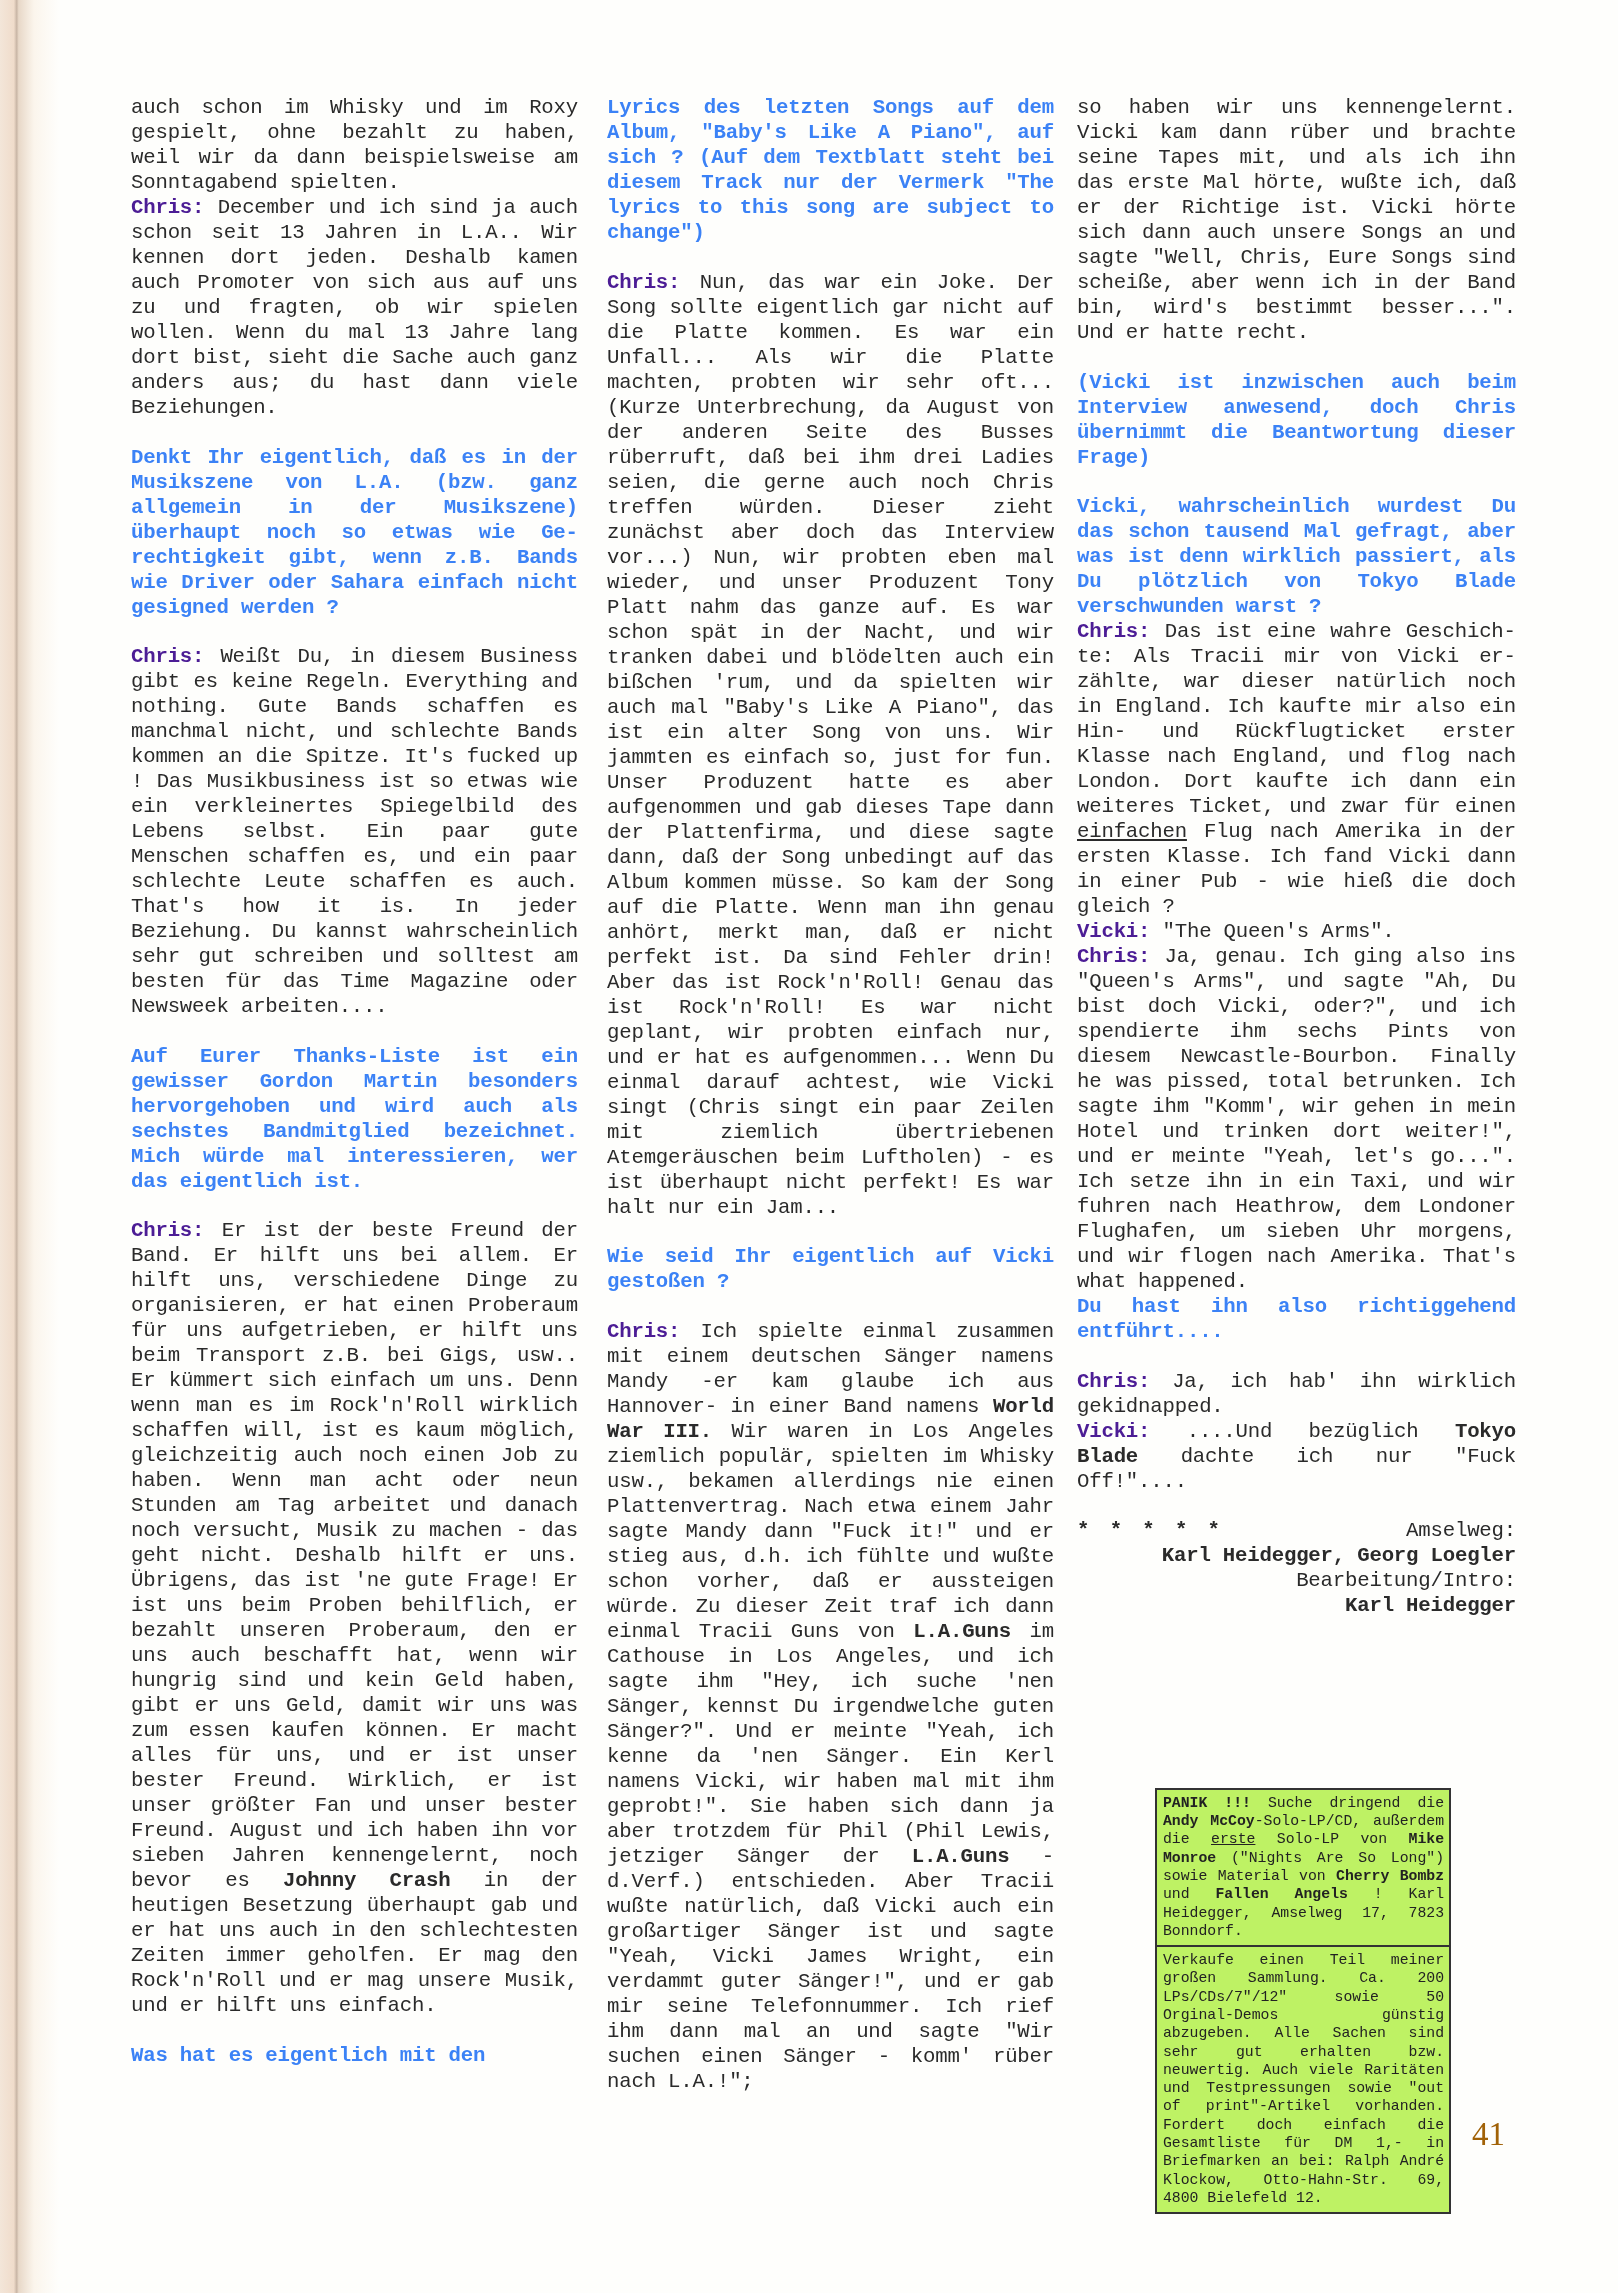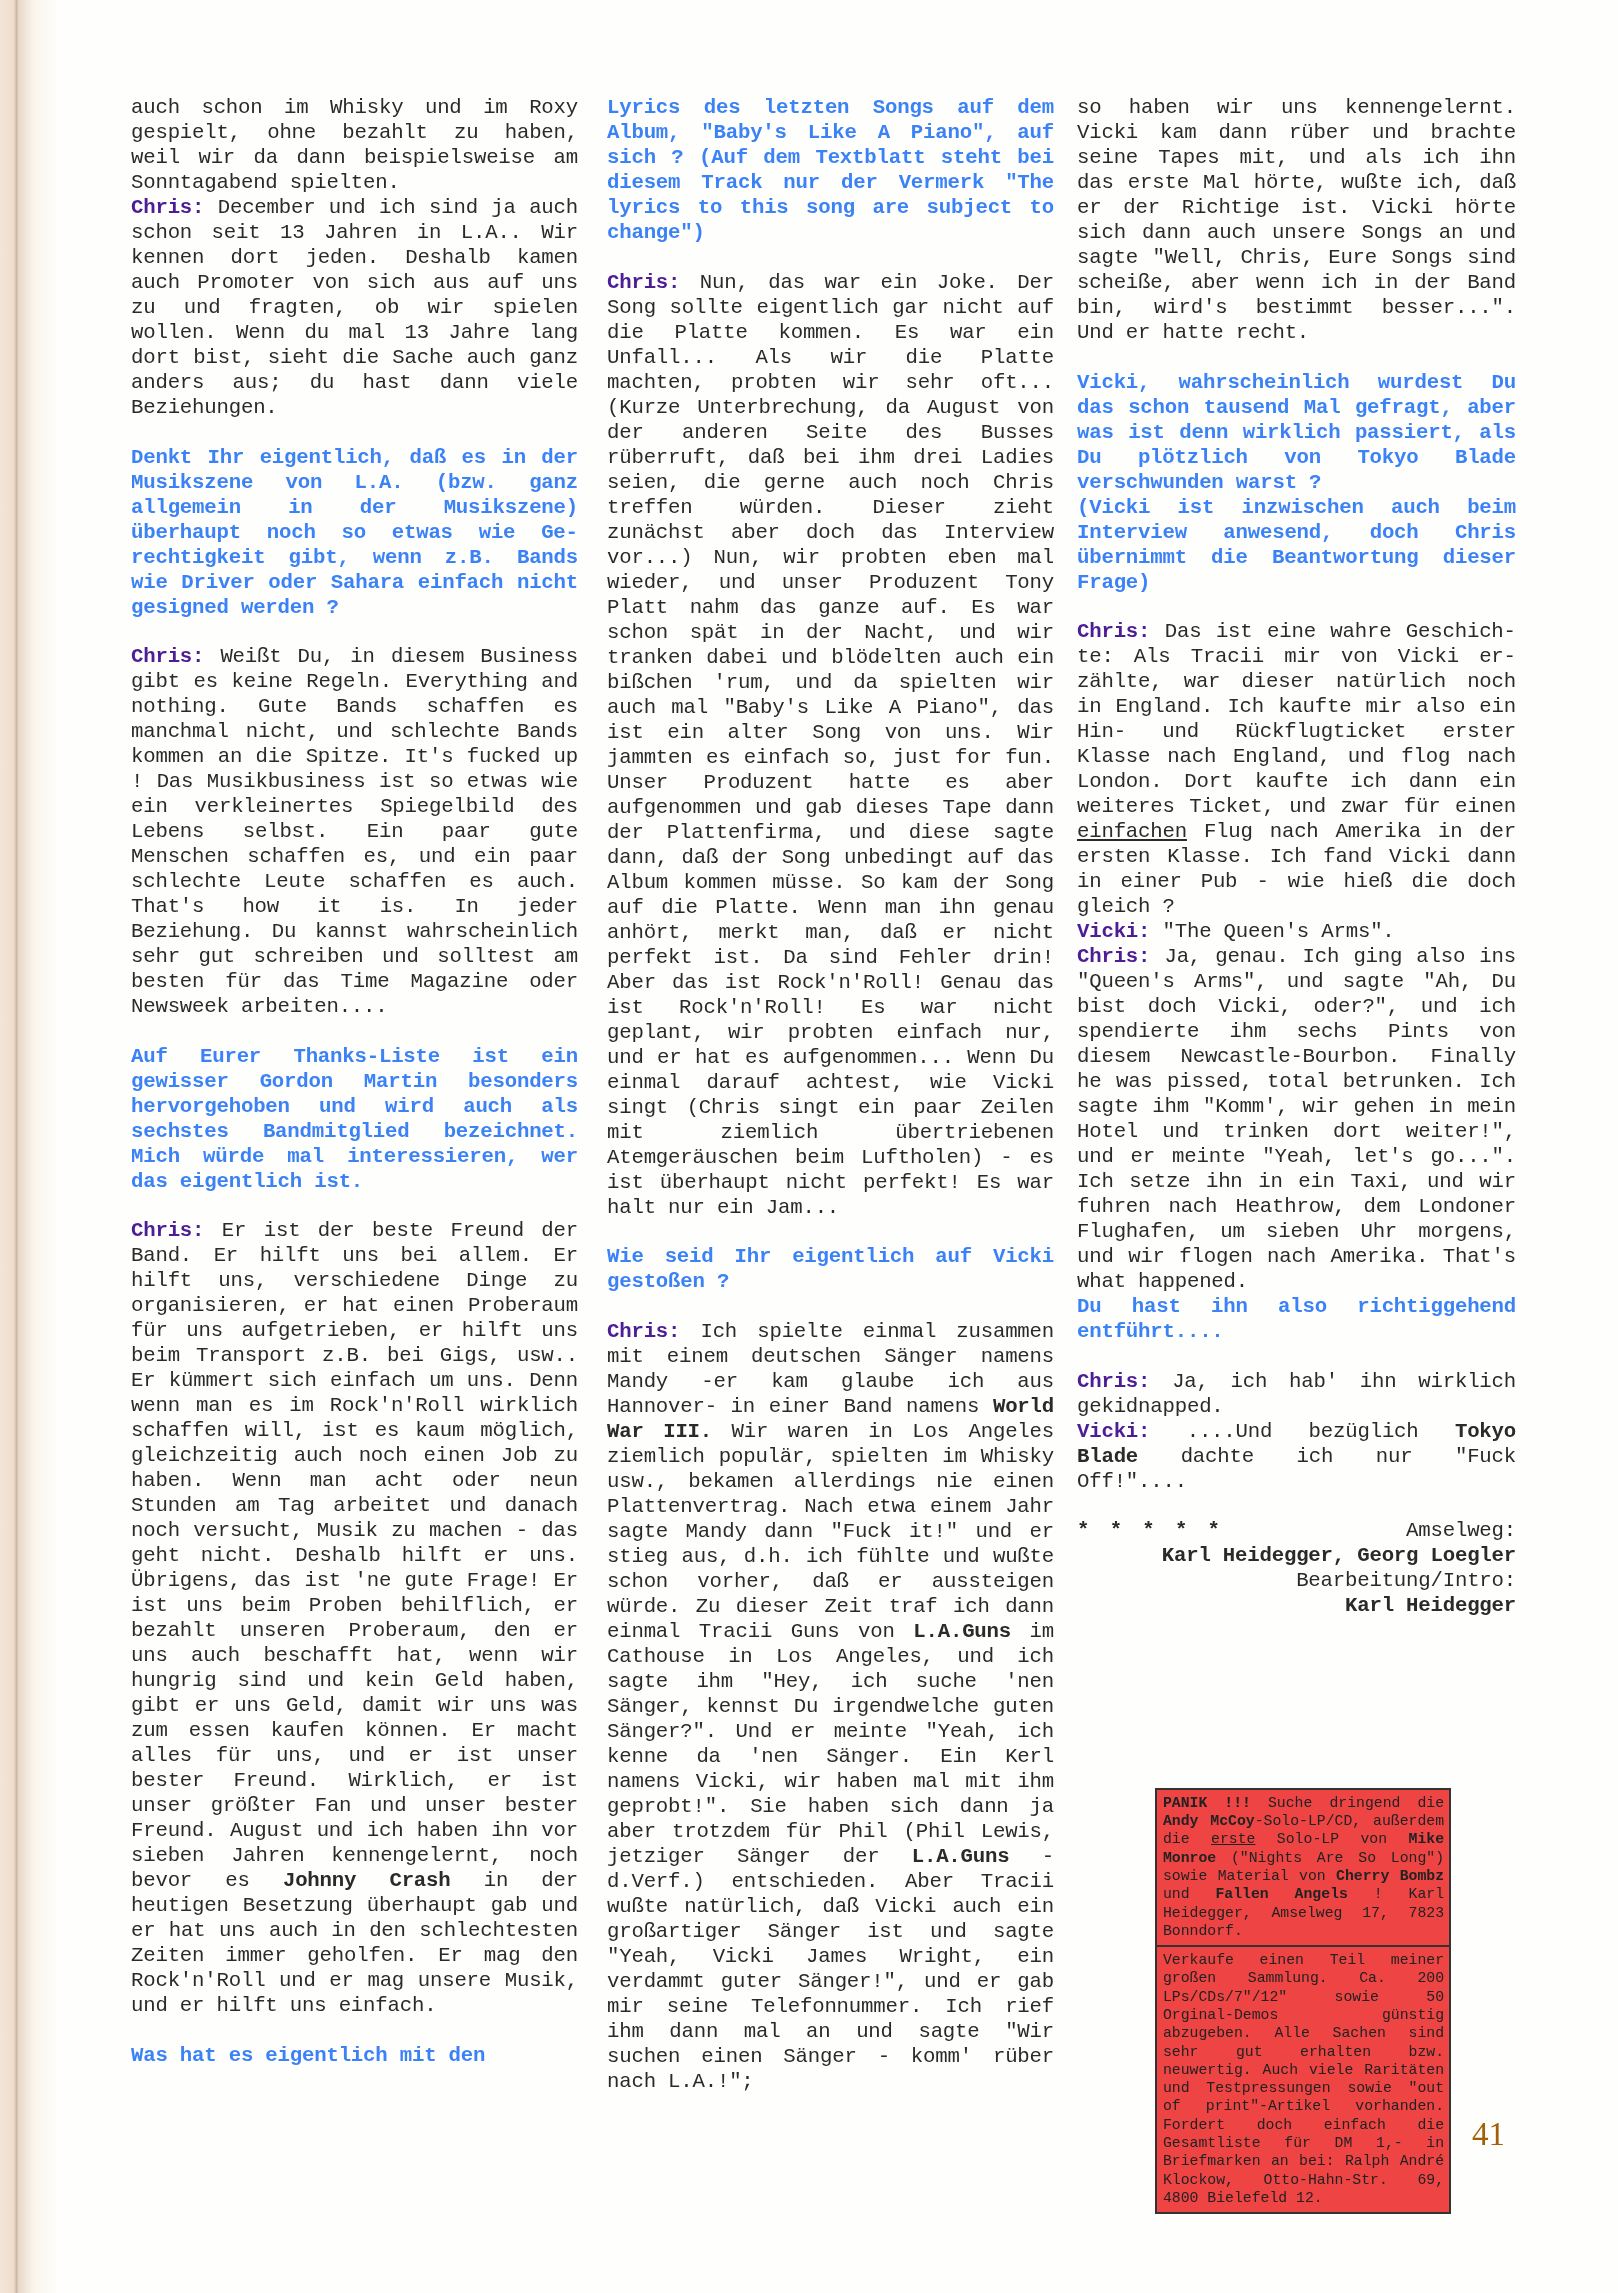--- a/index.html
+++ b/index.html
@@ -27,21 +27,21 @@
   .q { font-weight: bold; color: #3b82f6; }
   .spk { font-weight: bold; color: #4c1d95; }
   .b { font-weight: bold; }
   .u { text-decoration: underline; }
   .credits { text-align: right; margin-top: 7.9px; }
   .credits .stars { float: left; font-weight: bold; letter-spacing: 3.9px; }
   .credits .name { font-weight: bold; display: block; }
   .credits .role { display: block; }
   .ads {
     position: absolute; left: 1155px; top: 1788px; width: 292px;
-    border: 2px solid #333; background: #ef4444;
+    border: 2px solid #333; background: #bef264;
     font-size: 14.8px; line-height: 18.3px; color: #222;
   }
   .ad { padding: 3.9px 4.9px 4.9px 5.9px; text-align: justify; }
   .ad + .ad { border-top: 2px solid #333; }
   .page-number {
     position: absolute; left: 1472px; top: 2116px;
     font-family: "Liberation Serif", "DejaVu Serif", serif;
     font-size: 33px; color: #a16207;
   }
 </style>
@@ -62,22 +62,22 @@
 
 <div class="column" id="col2">
   <p class="para q">Lyrics des letzten Songs auf dem Album, "Baby's Like A Piano", auf sich ? (Auf dem Textblatt steht bei diesem Track nur der Vermerk "The lyrics to this song are subject to change")</p>
   <p class="para"><span class="spk">Chris:</span><span> Nun, das war ein Joke. Der Song sollte eigentlich gar nicht auf die Platte kommen. Es war ein Unfall... Als wir die Platte machten, probten wir sehr oft... (Kurze Unterbrechung, da August von der anderen Seite des Busses rüberruft, daß bei ihm drei Ladies seien, die gerne auch noch Chris treffen würden. Dieser zieht zunächst aber doch das Inter­view vor...) Nun, wir probten eben mal wieder, und unser Produ­zent Tony Platt nahm das ganze auf. Es war schon spät in der Nacht, und wir tranken dabei und blödelten auch ein bißchen 'rum, und da spielten wir auch mal "Baby's Like A Piano", das ist ein alter Song von uns. Wir jammten es einfach so, just for fun. Unser Produzent hatte es aber aufgenommen und gab dieses Tape dann der Plattenfirma, und diese sagte dann, daß der Song unbedingt auf das Album kommen müsse. So kam der Song auf die Platte. Wenn man ihn genau anhört, merkt man, daß er nicht perfekt ist. Da sind Fehler drin! Aber das ist Rock'n'Roll! Genau das ist Rock'n'Roll! Es war nicht geplant, wir probten einfach nur, und er hat es aufgenommen... Wenn Du einmal darauf achtest, wie Vicki singt (Chris singt ein paar Zeilen mit ziemlich übertriebenen Atemgeräuschen beim Luftholen) - es ist überhaupt nicht perfekt! Es war halt nur ein Jam...</span></p>
   <p class="para q">Wie seid Ihr eigentlich auf Vicki gestoßen ?</p>
   <p class="para"><span class="spk">Chris:</span><span> Ich spielte einmal zusammen mit einem deutschen Sänger namens Mandy -er kam glaube ich aus Hannover- in einer Band namens </span><span class="b">World War III.</span><span> Wir waren in Los Angeles ziemlich populär, spielten im Whisky usw., bekamen allerdings nie einen Plattenvertrag. Nach etwa einem Jahr sagte Mandy dann "Fuck it!" und er stieg aus, d.h. ich fühlte und wußte schon vorher, daß er aussteigen würde. Zu dieser Zeit traf ich dann einmal Tracii Guns von </span><span class="b">L.A.Guns</span><span> im Cathouse in Los Angeles, und ich sagte ihm "Hey, ich suche 'nen Sänger, kennst Du irgendwelche guten Sänger?". Und er meinte "Yeah, ich kenne da 'nen Sänger. Ein Kerl namens Vicki, wir haben mal mit ihm geprobt!". Sie haben sich dann ja aber trotzdem für Phil (Phil Lewis, jetziger Sänger der </span><span class="b">L.A.Guns</span><span> -d.Verf.) entschieden. Aber Tracii wußte natürlich, daß Vicki auch ein großartiger Sänger ist und sagte "Yeah, Vicki James Wright, ein verdammt guter Sänger!", und er gab mir seine Telefonnummer. Ich rief ihm dann mal an und sagte "Wir suchen einen Sänger - komm' rüber nach L.A.!";</span></p>
 </div>
 
 <div class="column" id="col3">
   <p class="para">so haben wir uns kennengelernt. Vicki kam dann rüber und brachte seine Tapes mit, und als ich ihn das erste Mal hörte, wußte ich, daß er der Richtige ist. Vicki hörte sich dann auch unsere Songs an und sagte "Well, Chris, Eure Songs sind scheiße, aber wenn ich in der Band bin, wird's bestimmt besser...". Und er hatte recht.</p>
+  <p class="para q">(Vicki ist inzwischen auch beim Interview anwesend, doch Chris übernimmt die Beantwortung dieser Frage)</p>
   <p class="para tight q">Vicki, wahrscheinlich wurdest Du das schon tausend Mal gefragt, aber was ist denn wirklich pas­siert, als Du plötzlich von Tokyo Blade verschwunden warst ?</p>
-  <p class="para q">(Vicki ist inzwischen auch beim Interview anwesend, doch Chris übernimmt die Beantwortung dieser Frage)</p>
   <p class="para tight"><span class="spk">Chris:</span><span> Das ist eine wahre Geschich­te: Als Tracii mir von Vicki er­zählte, war dieser natürlich noch in England. Ich kaufte mir also ein Hin- und Rückflugticket erster Klasse nach England, und flog nach London. Dort kaufte ich dann ein weiteres Ticket, und zwar für einen </span><span class="u">einfachen</span><span> Flug nach Amerika in der ersten Klasse. Ich fand Vicki dann in einer Pub - wie hieß die doch gleich ?</span></p>
   <p class="para tight"><span class="spk">Vicki:</span><span> "The Queen's Arms".</span></p>
   <p class="para tight"><span class="spk">Chris:</span><span> Ja, genau. Ich ging also ins "Queen's Arms", und sagte "Ah, Du bist doch Vicki, oder?", und ich spendierte ihm sechs Pints von diesem Newcastle-Bourbon. Finally he was pissed, total be­trunken. Ich sagte ihm "Komm', wir gehen in mein Hotel und trinken dort weiter!", und er meinte "Yeah, let's go...". Ich setze ihn in ein Taxi, und wir fuhren nach Heathrow, dem Londoner Flughafen, um sieben Uhr morgens, und wir flogen nach Amerika. That's what happened.</span></p>
   <p class="para q">Du hast ihn also richtiggehend entführt....</p>
   <p class="para tight"><span class="spk">Chris:</span><span> Ja, ich hab' ihn wirklich gekidnapped.</span></p>
   <p class="para"><span class="spk">Vicki:</span><span> ....Und bezüglich </span><span class="b">Tokyo Blade</span><span> dachte ich nur "Fuck Off!"....</span></p>
 
   <div class="credits">
     <span class="stars">* * * * *</span>
     <span class="role">Amselweg:</span>

